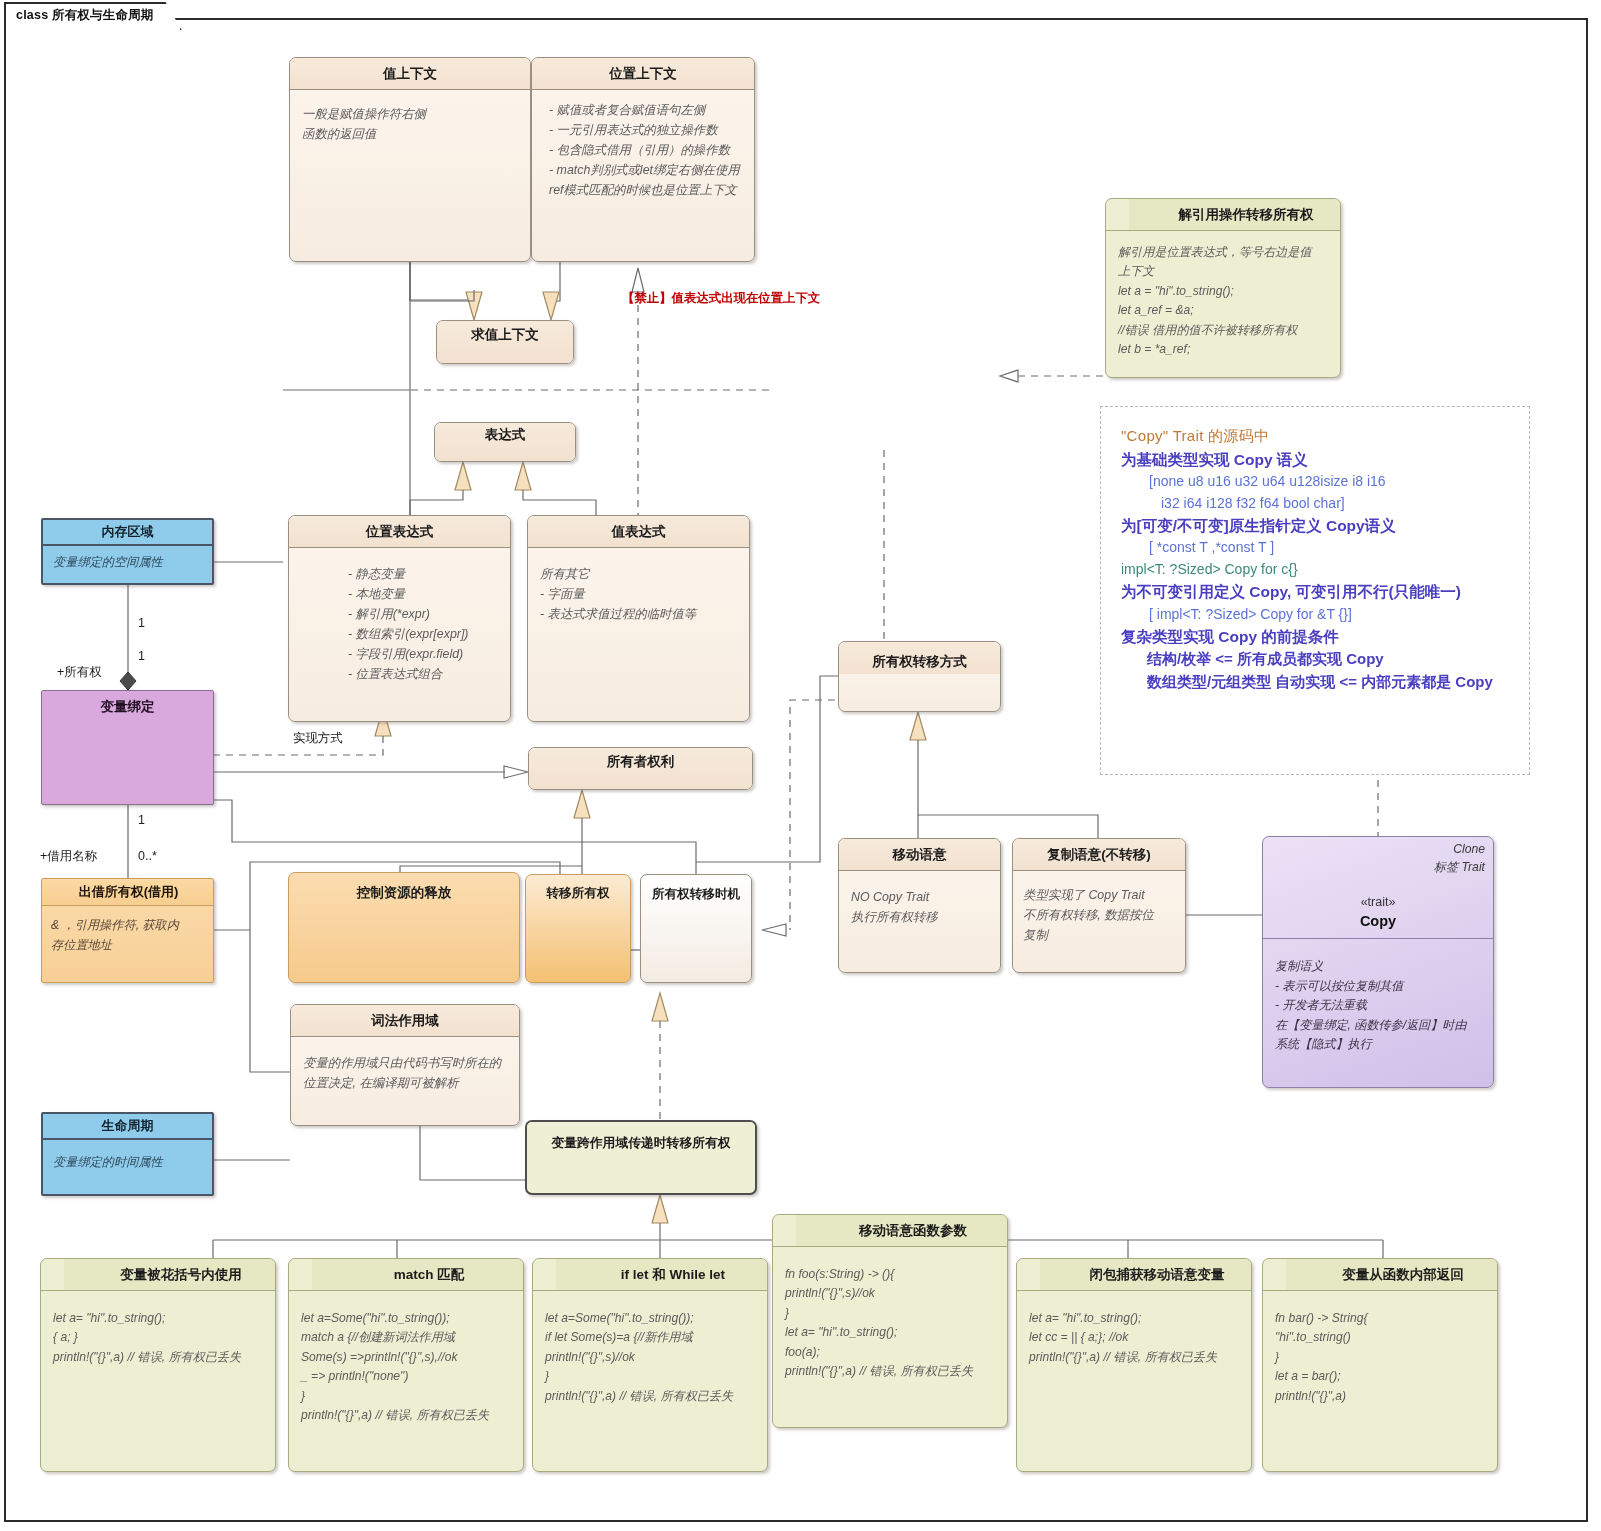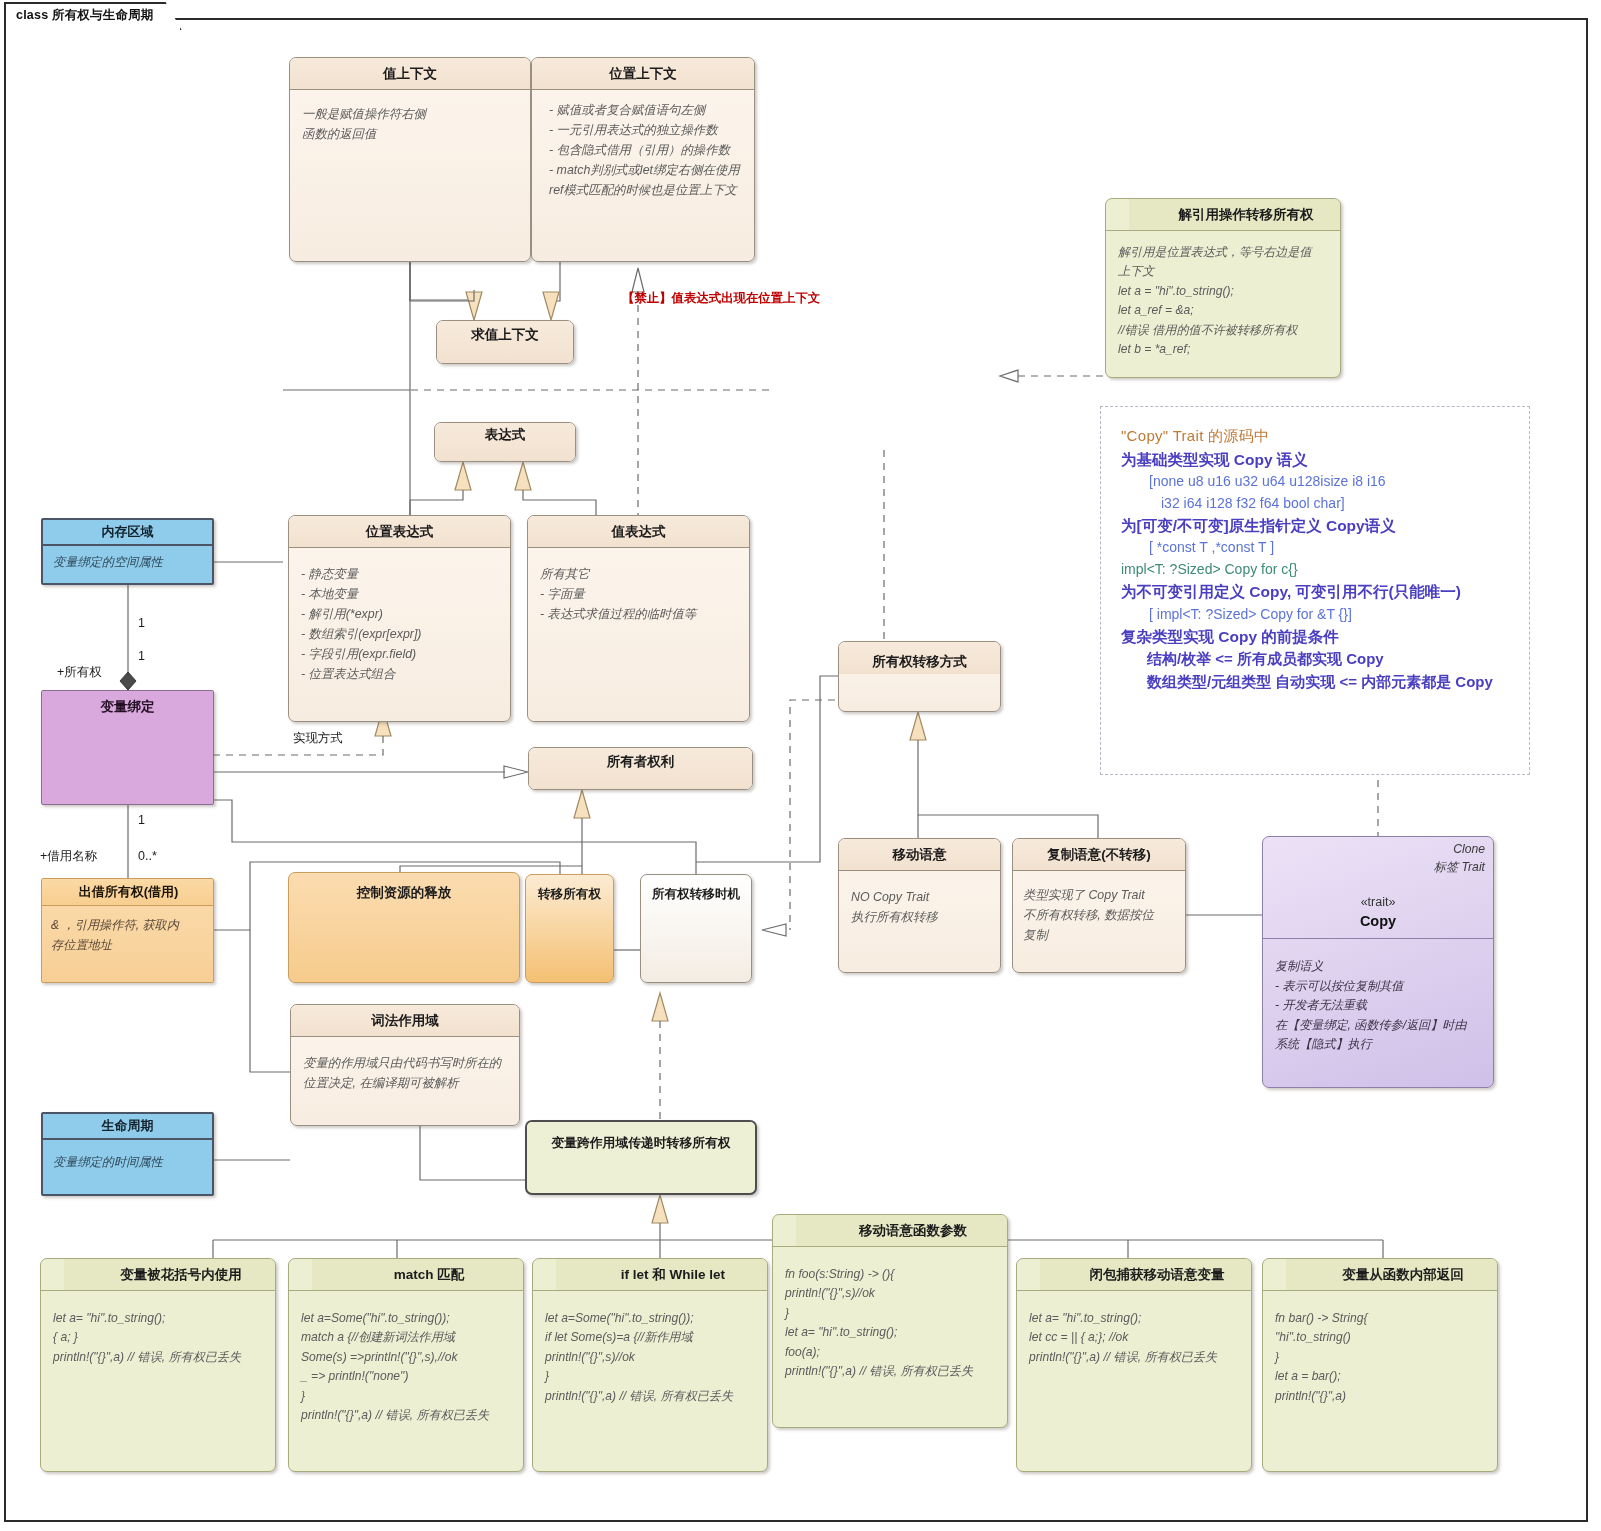--- a/index.html
+++ b/index.html
@@ -308,21 +308,21 @@
     <div class="hd">求值上下文</div>
   </div>
 
   <div class="node skin-beige nobody" style="left:434px; top:422px; width:142px; height:40px;">
     <div class="hd">表达式</div>
   </div>
 
   <div class="node skin-beige" style="left:288px; top:515px; width:223px; height:207px;">
     <div class="hd">位置表达式</div>
     <div class="sep"></div>
-    <div class="bd" style="padding-top:16px;">- 静态变量
+    <div class="bd" style="padding-top:16px;margin-left:47px;">- 静态变量
 - 本地变量
 - 解引用(*expr)
 - 数组索引(expr[expr])
 - 字段引用(expr.field)
 - 位置表达式组合</div>
   </div>
 
   <div class="node skin-beige" style="left:527px; top:515px; width:223px; height:207px;">
     <div class="hd">值表达式</div>
     <div class="sep"></div>
@@ -367,21 +367,21 @@
   </div>
 
   <div class="node skin-beige nobody" style="left:528px; top:747px; width:225px; height:43px;">
     <div class="hd">所有者权利</div>
   </div>
 
   <div class="node skin-orange-flat nobody" style="left:288px; top:872px; width:232px; height:111px;">
     <div class="hd" style="height:auto;display:block;padding:12px 4px 4px 4px;">控制资源的释放</div>
   </div>
 
-  <div class="node skin-orange-vert nobody" style="left:525px; top:874px; width:89px; height:109px;">
+  <div class="node skin-orange-vert nobody" style="left:525px; top:874px; width:106px; height:109px;font-family:Liberation Mono, monospace;">
     <div class="hd" style="height:auto;display:block;padding:12px 2px 4px 2px;font-size:12.6px;">转移所有权</div>
   </div>
 
   <div class="node skin-white-grad nobody" style="left:640px; top:874px; width:112px; height:109px;">
     <div class="hd" style="height:auto;display:block;padding:12px 2px 4px 2px;font-size:12.6px;">所有权转移时机</div>
   </div>
 
   <div class="node skin-beige nobody" style="left:838px; top:641px; width:163px; height:71px;">
     <div class="hd" style="height:auto;display:block;padding:12px 4px 4px 4px;">所有权转移方式</div>
   </div>

